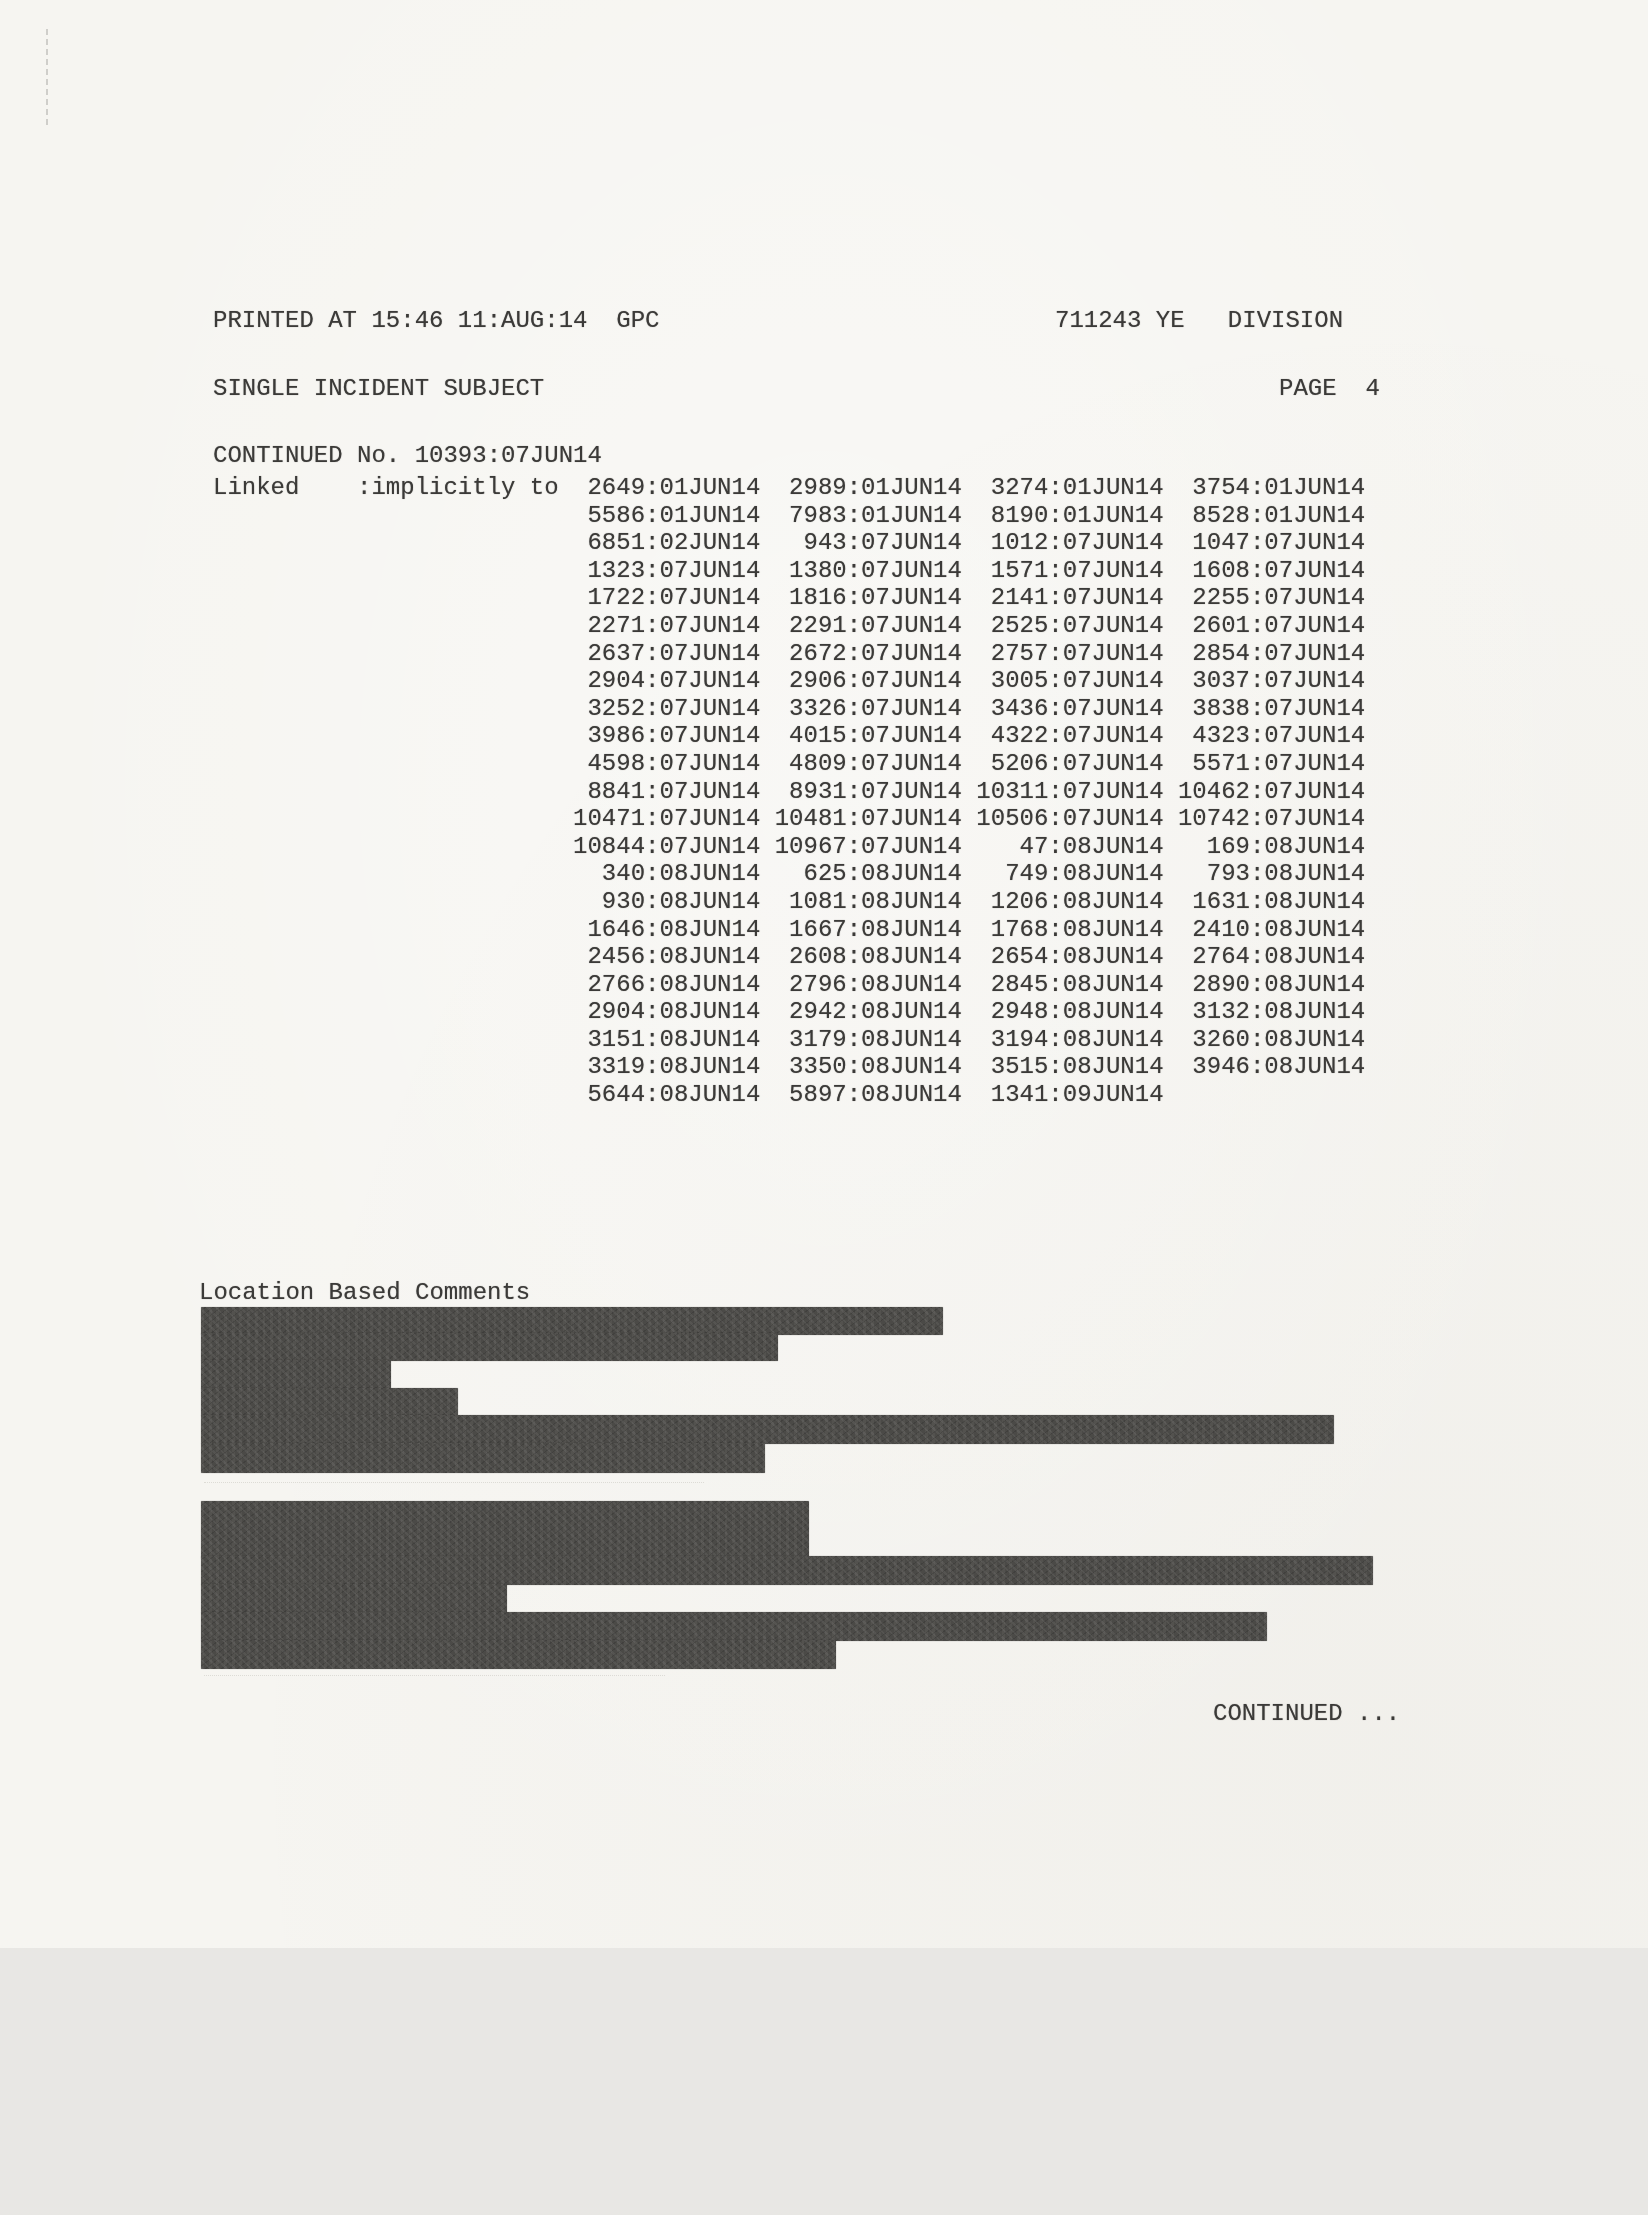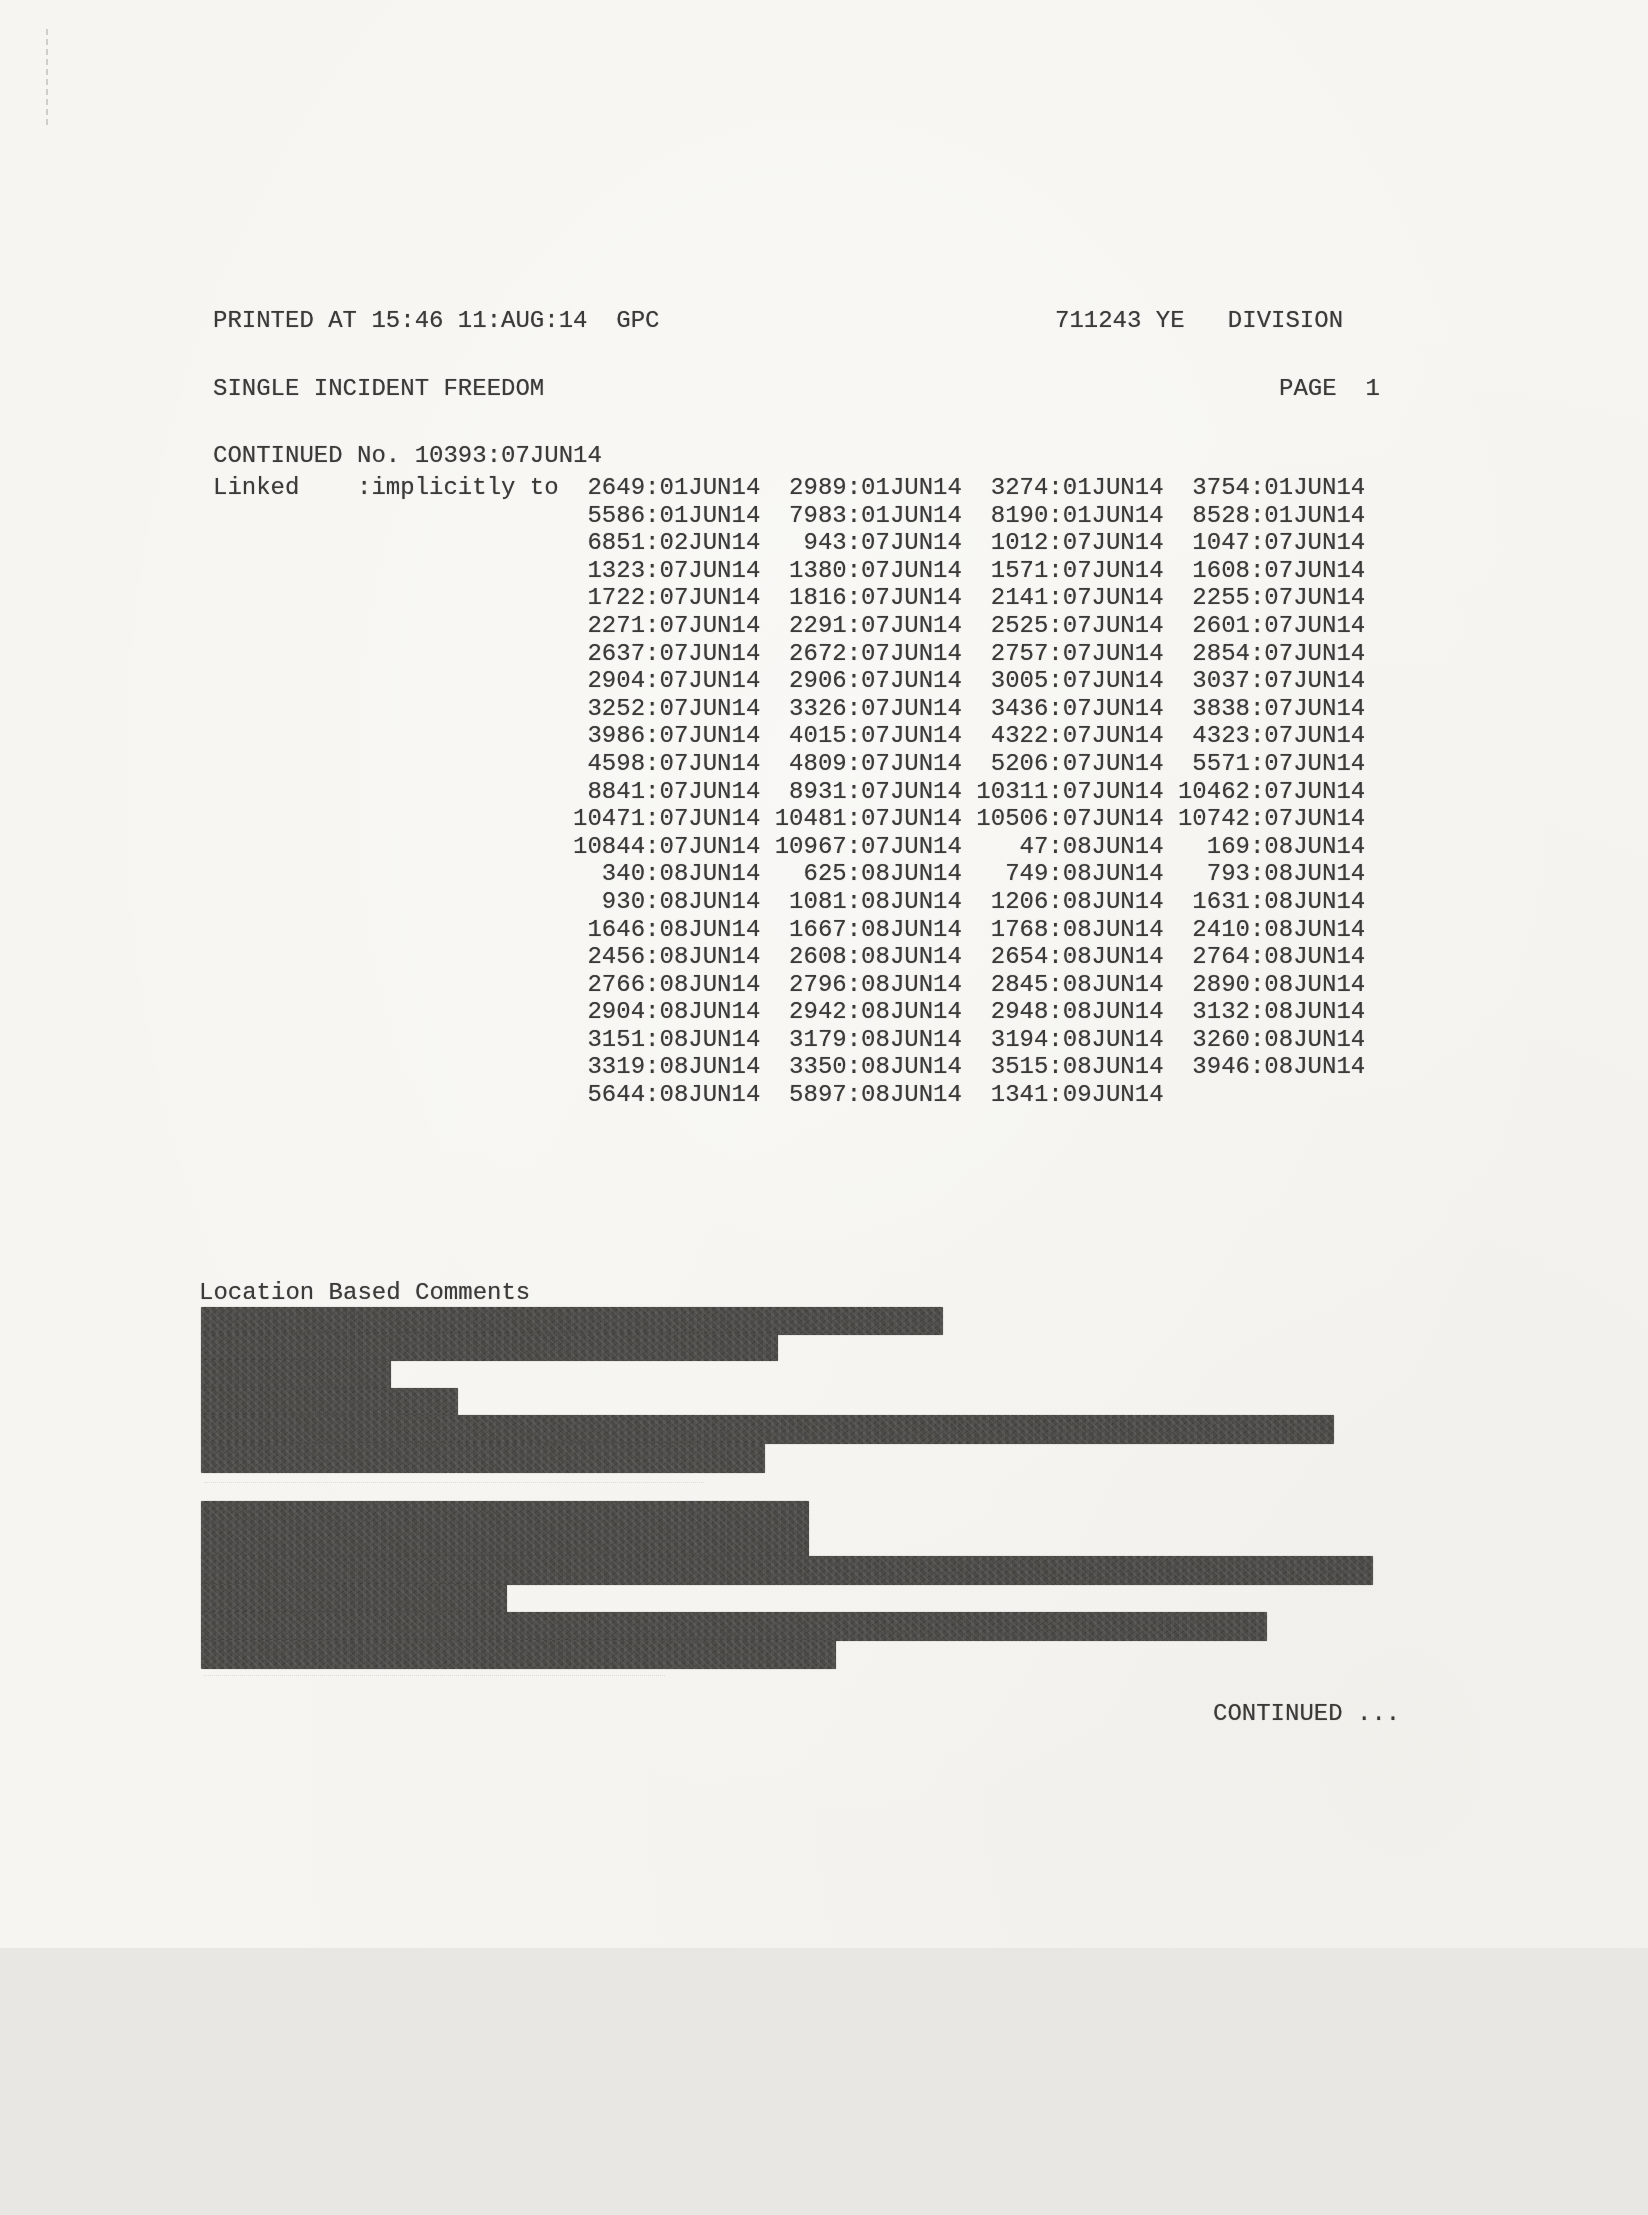--- a/index.html
+++ b/index.html
@@ -47,22 +47,22 @@
 </style>
 </head>
 <body>
 
 <div id="page">
 
   <div class="scan-artifact" style="left:46px;top:29px;height:96px;width:0;"></div>
 
   <span class="mono" style="left:213px;top:307px;">PRINTED AT 15:46 11:AUG:14  GPC</span>
   <span class="mono" style="left:1055px;top:307px;">711243 YE   DIVISION</span>
-  <span class="mono" style="left:213px;top:375px;">SINGLE INCIDENT FREEDOM</span>
-  <span class="mono" style="left:1279px;top:375px;">PAGE  1</span>
+  <span class="mono" style="left:213px;top:375px;">SINGLE INCIDENT SUBJECT</span>
+  <span class="mono" style="left:1279px;top:375px;">PAGE  4</span>
   <span class="mono" style="left:213px;top:442px;">CONTINUED No. 10393:07JUN14</span>
 
   <pre class="mono" style="left:213px;top:474px;">Linked    :implicitly to  2649:01JUN14  2989:01JUN14  3274:01JUN14  3754:01JUN14
                           5586:01JUN14  7983:01JUN14  8190:01JUN14  8528:01JUN14
                           6851:02JUN14   943:07JUN14  1012:07JUN14  1047:07JUN14
                           1323:07JUN14  1380:07JUN14  1571:07JUN14  1608:07JUN14
                           1722:07JUN14  1816:07JUN14  2141:07JUN14  2255:07JUN14
                           2271:07JUN14  2291:07JUN14  2525:07JUN14  2601:07JUN14
                           2637:07JUN14  2672:07JUN14  2757:07JUN14  2854:07JUN14
                           2904:07JUN14  2906:07JUN14  3005:07JUN14  3037:07JUN14

